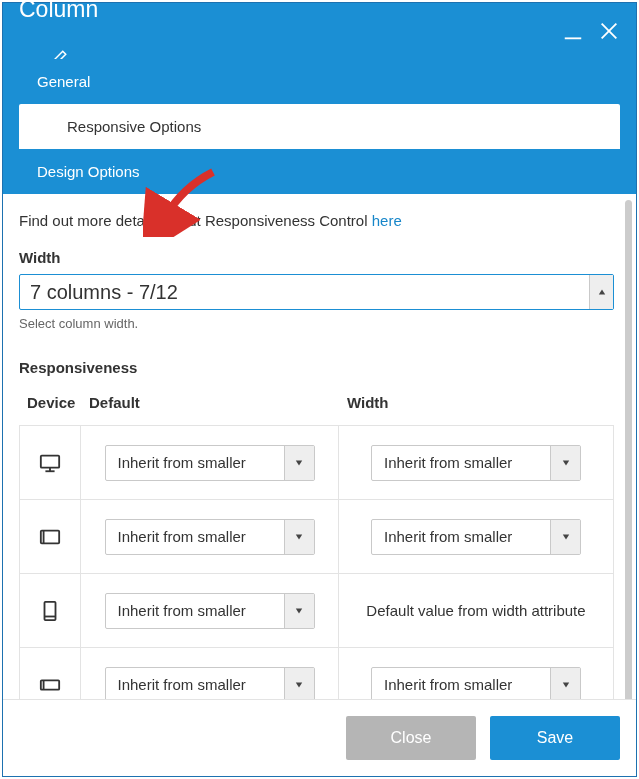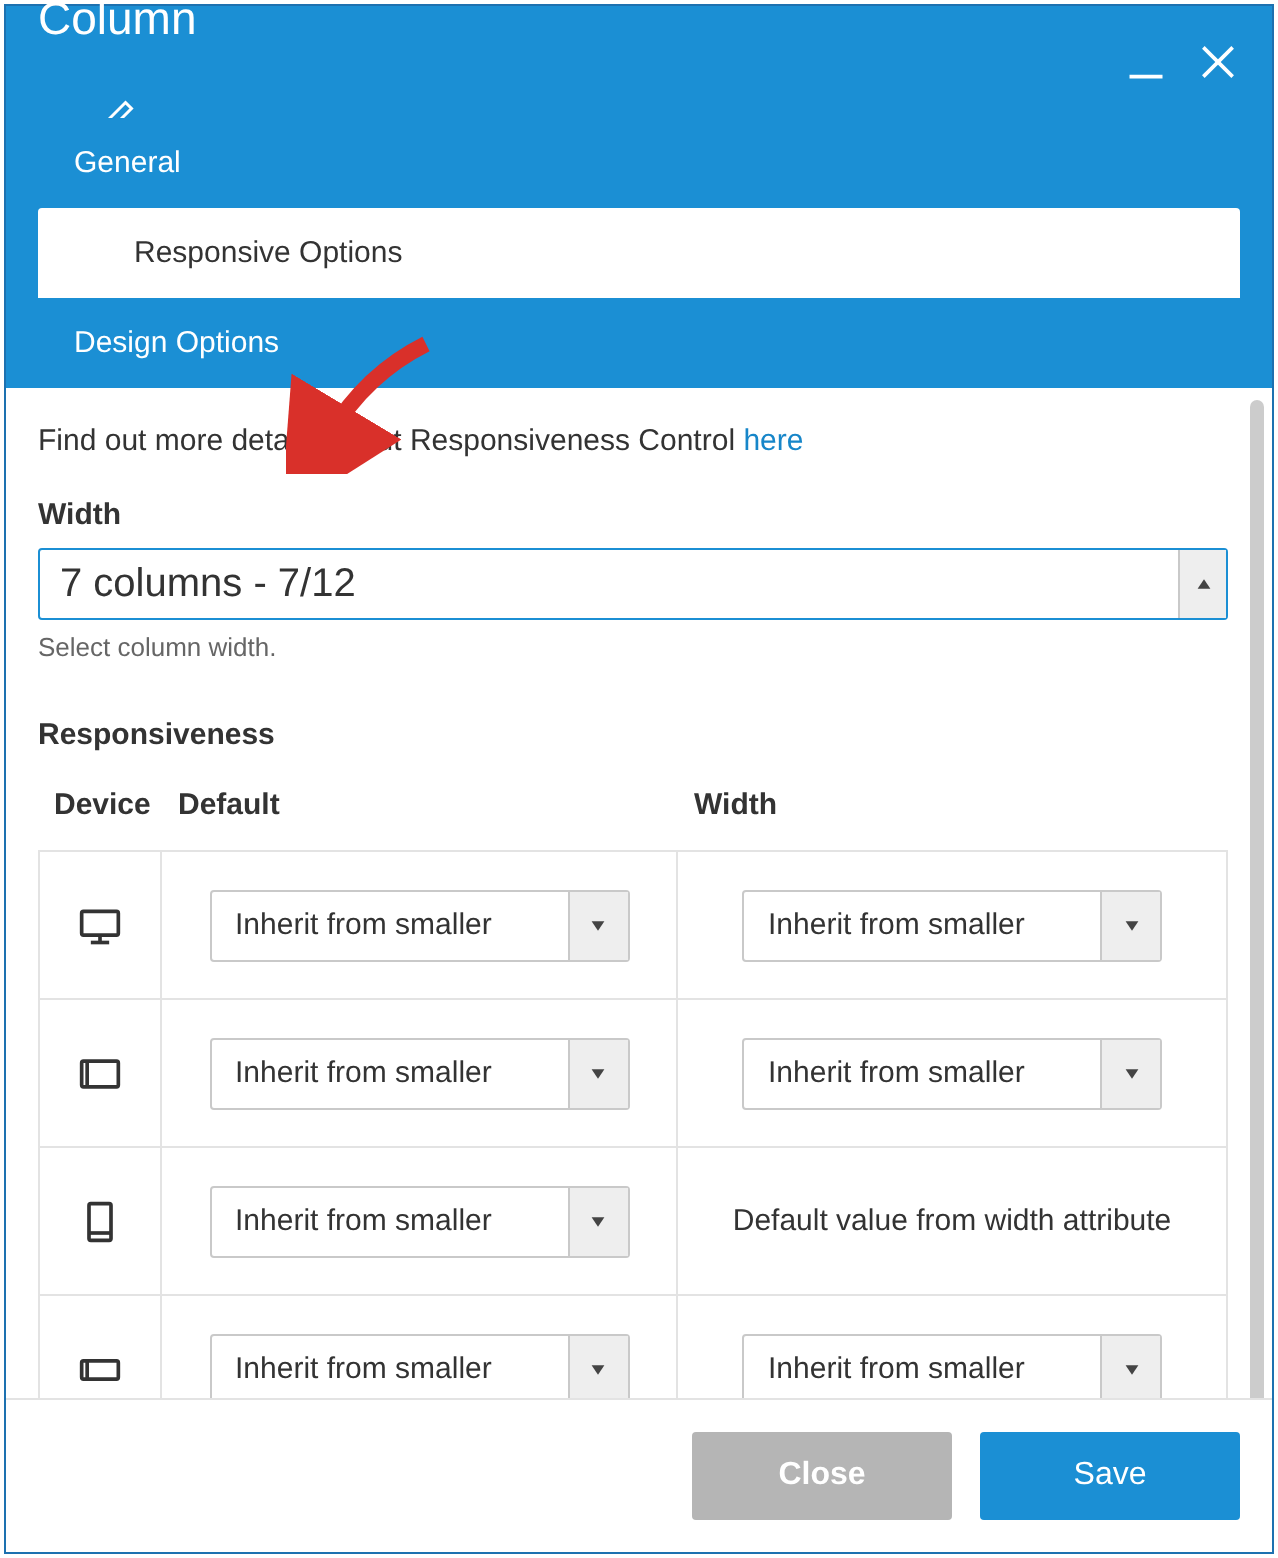--- a/index.html
+++ b/index.html
@@ -192,21 +192,21 @@
   }
   .btn {
     width: 130px;
     height: 44px;
     border: none;
     font-size: 16px;
     color: #fff;
     border-radius: 2px;
     cursor: pointer;
   }
-  .btn.close { background: #b5b5b5; font-weight: bold; }
+  .btn.close { background: #b5b5b5; }
   .btn.save  { background: #1b8fd4; }
 
   .annot-arrow {
     position: absolute;
     left: 140px;
     top: 164px;
     pointer-events: none;
   }
 </style>
 </head>

